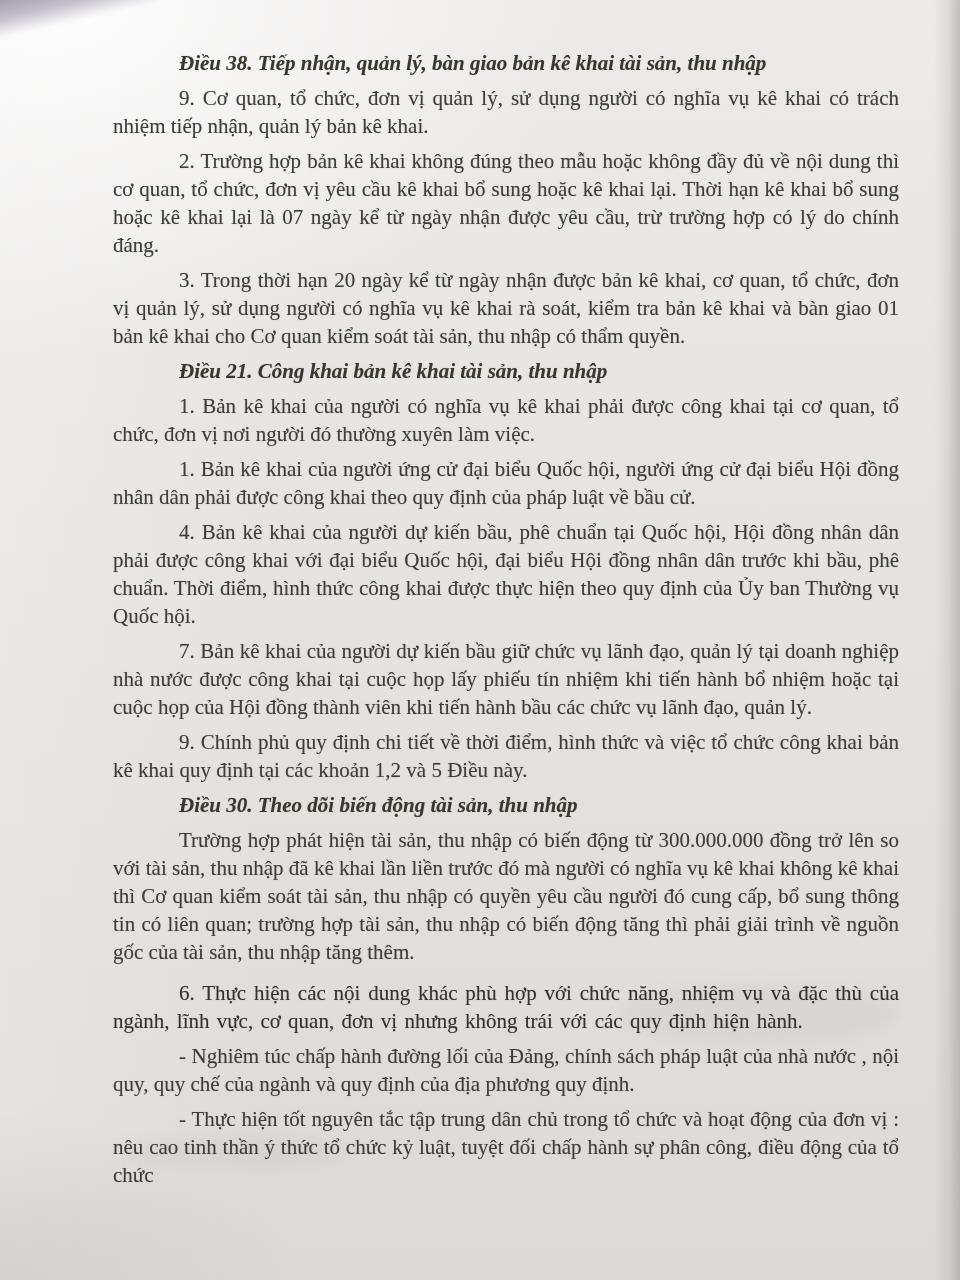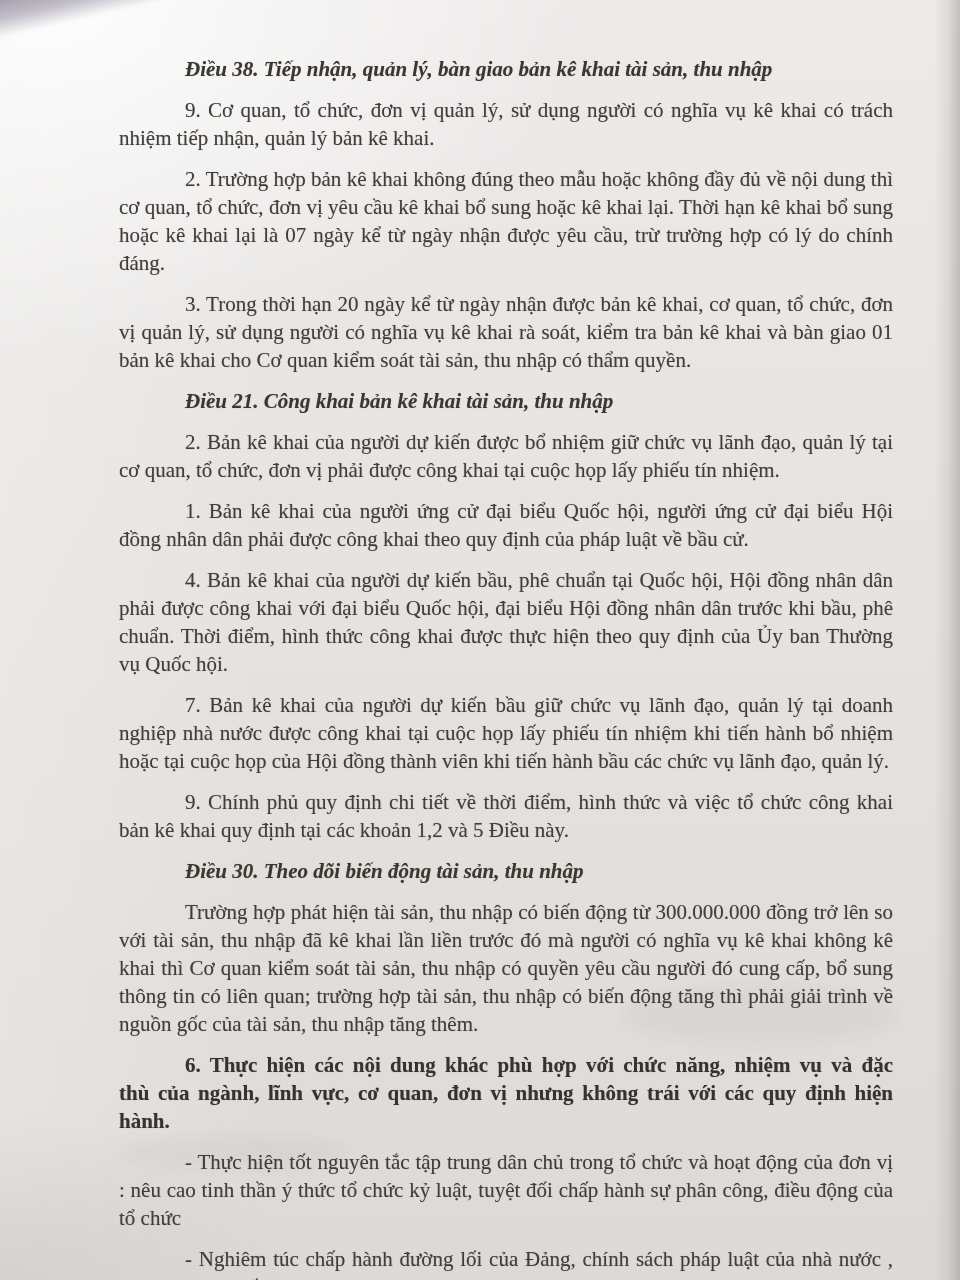--- a/index.html
+++ b/index.html
@@ -53,30 +53,30 @@
     top: 42px;
     width: 800px;
     font-family: "Liberation Serif", "DejaVu Serif", serif;
     font-size: 21px;
     line-height: 28px;
     color: #403d3a;
     text-align: justify;
     text-shadow: 0 0 1px rgba(64,61,58,0.35);
   }
   .text-block p {
-    margin: 13px;
+    margin: 7px;
     text-indent: 66px;
   }
   .text-block p.h {
     font-weight: 700;
     font-style: italic;
     color: #3a372f;
   }
   .text-block p.b {
-    font-weight: 700;
+    font-weight: 400;
     margin-top: 13px;
     word-spacing: 2px;
     color: #36332e;
   }
 </style>
 </head>
 <body>
 
 <div class="stage">
   <div class="paper">
@@ -84,25 +84,25 @@
     <div class="smudge-a"></div>
     <div class="smudge-b"></div>
     <div class="right-edge"></div>
 
     <div class="text-block">
       <p class="h">Điều 38. Tiếp nhận, quản lý, bàn giao bản kê khai tài sản, thu nhập</p>
       <p>9. Cơ quan, tổ chức, đơn vị quản lý, sử dụng người có nghĩa vụ kê khai có trách nhiệm tiếp nhận, quản lý bản kê khai.</p>
       <p>2. Trường hợp bản kê khai không đúng theo mẫu hoặc không đầy đủ về nội dung thì cơ quan, tổ chức, đơn vị yêu cầu kê khai bổ sung hoặc kê khai lại. Thời hạn kê khai bổ sung hoặc kê khai lại là 07 ngày kể từ ngày nhận được yêu cầu, trừ trường hợp có lý do chính đáng.</p>
       <p>3. Trong thời hạn 20 ngày kể từ ngày nhận được bản kê khai, cơ quan, tổ chức, đơn vị quản lý, sử dụng người có nghĩa vụ kê khai rà soát, kiểm tra bản kê khai và bàn giao 01 bản kê khai cho Cơ quan kiểm soát tài sản, thu nhập có thẩm quyền.</p>
       <p class="h">Điều 21. Công khai bản kê khai tài sản, thu nhập</p>
-      <p>2. Bản kê khai của người dự kiến được bổ nhiệm giữ chức vụ lãnh đạo, quản lý tại cơ quan, tổ chức, đơn vị phải được công khai tại cuộc họp lấy phiếu tín nhiệm.</p>
+      <p>1. Bản kê khai của người có nghĩa vụ kê khai phải được công khai tại cơ quan, tổ chức, đơn vị nơi người đó thường xuyên làm việc.</p>
       <p>1. Bản kê khai của người ứng cử đại biểu Quốc hội, người ứng cử đại biểu Hội đồng nhân dân phải được công khai theo quy định của pháp luật về bầu cử.</p>
       <p>4. Bản kê khai của người dự kiến bầu, phê chuẩn tại Quốc hội, Hội đồng nhân dân phải được công khai với đại biểu Quốc hội, đại biểu Hội đồng nhân dân trước khi bầu, phê chuẩn. Thời điểm, hình thức công khai được thực hiện theo quy định của Ủy ban Thường vụ Quốc hội.</p>
       <p>7. Bản kê khai của người dự kiến bầu giữ chức vụ lãnh đạo, quản lý tại doanh nghiệp nhà nước được công khai tại cuộc họp lấy phiếu tín nhiệm khi tiến hành bổ nhiệm hoặc tại cuộc họp của Hội đồng thành viên khi tiến hành bầu các chức vụ lãnh đạo, quản lý.</p>
       <p>9. Chính phủ quy định chi tiết về thời điểm, hình thức và việc tổ chức công khai bản kê khai quy định tại các khoản 1,2 và 5 Điều này.</p>
       <p class="h">Điều 30. Theo dõi biến động tài sản, thu nhập</p>
       <p>Trường hợp phát hiện tài sản, thu nhập có biến động từ 300.000.000 đồng trở lên so với tài sản, thu nhập đã kê khai lần liền trước đó mà người có nghĩa vụ kê khai không kê khai thì Cơ quan kiểm soát tài sản, thu nhập có quyền yêu cầu người đó cung cấp, bổ sung thông tin có liên quan; trường hợp tài sản, thu nhập có biến động tăng thì phải giải trình về nguồn gốc của tài sản, thu nhập tăng thêm.</p>
       <p class="b">6. Thực hiện các nội dung khác phù hợp với chức năng, nhiệm vụ và đặc thù của ngành, lĩnh vực, cơ quan, đơn vị nhưng không trái với các quy định hiện hành.</p>
+      <p>- Nghiêm túc chấp hành đường lối của Đảng, chính sách pháp luật của nhà nước , nội quy, quy chế của ngành và quy định của địa phương quy định.</p>
       <p>- Thực hiện tốt nguyên tắc tập trung dân chủ trong tổ chức và hoạt động của đơn vị : nêu cao tinh thần ý thức tổ chức kỷ luật, tuyệt đối chấp hành sự phân công, điều động của tổ chức</p>
-      <p>- Nghiêm túc chấp hành đường lối của Đảng, chính sách pháp luật của nhà nước , nội quy, quy chế của ngành và quy định của địa phương quy định.</p>
     </div>
   </div>
 </div>
 
 </body></html>

